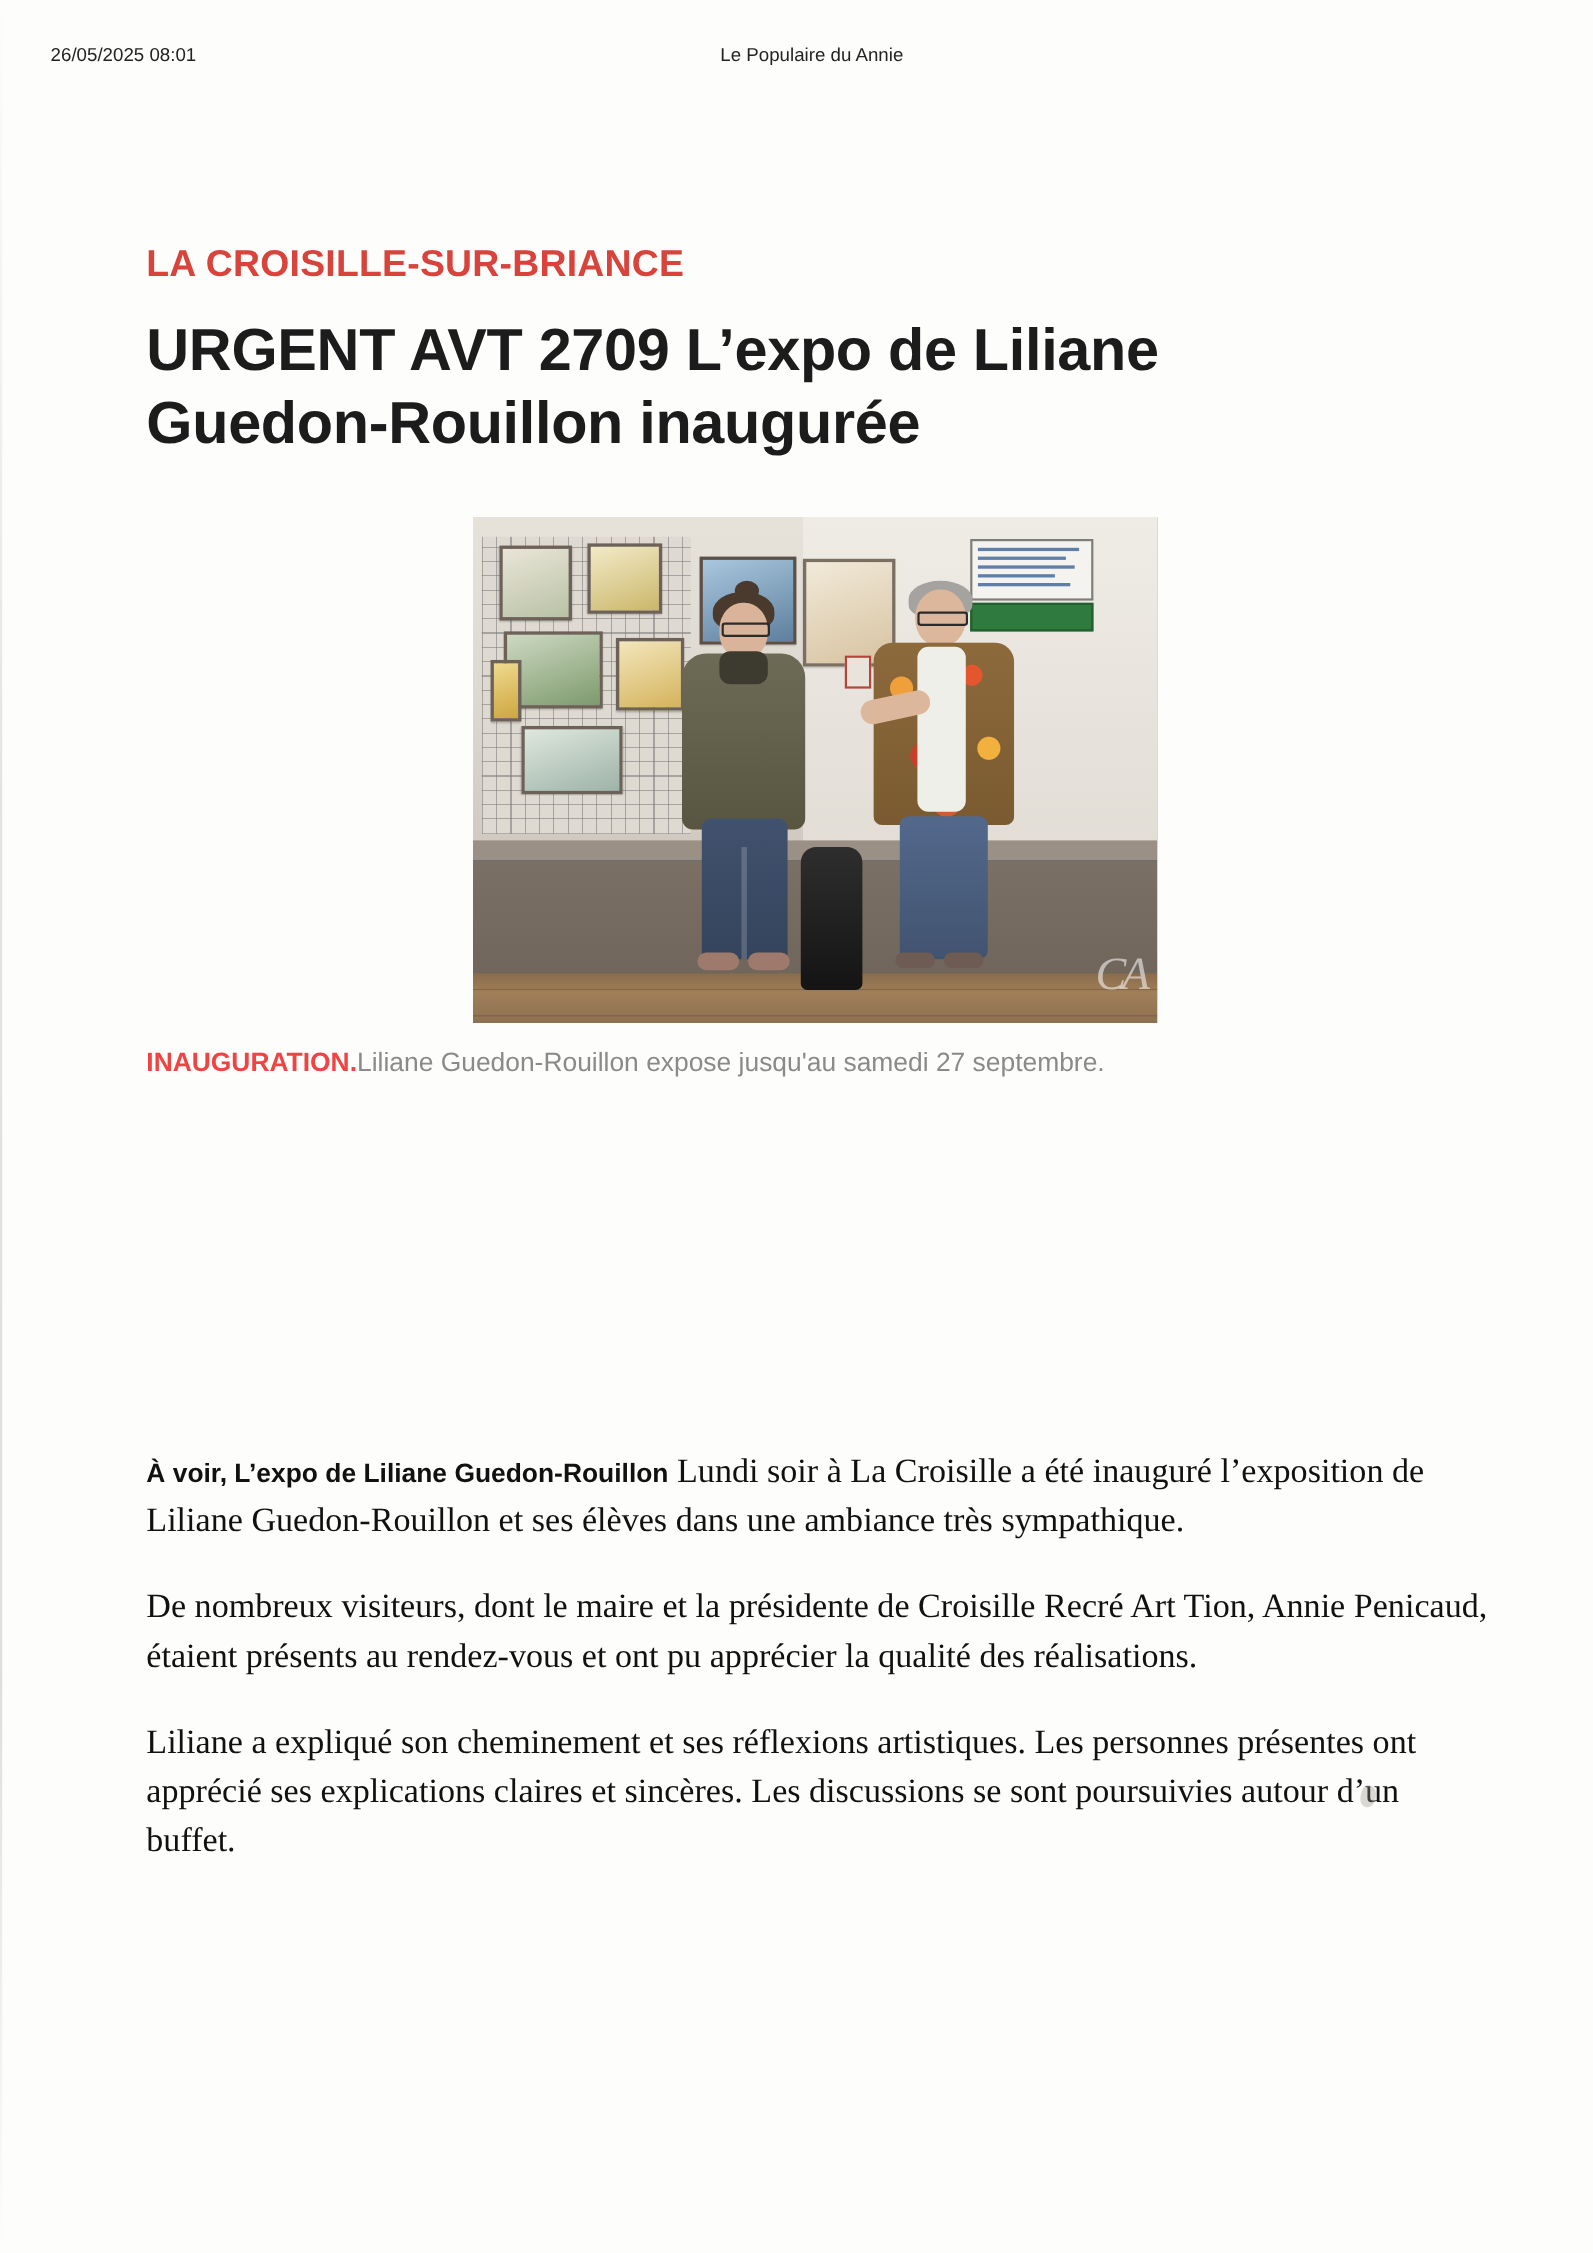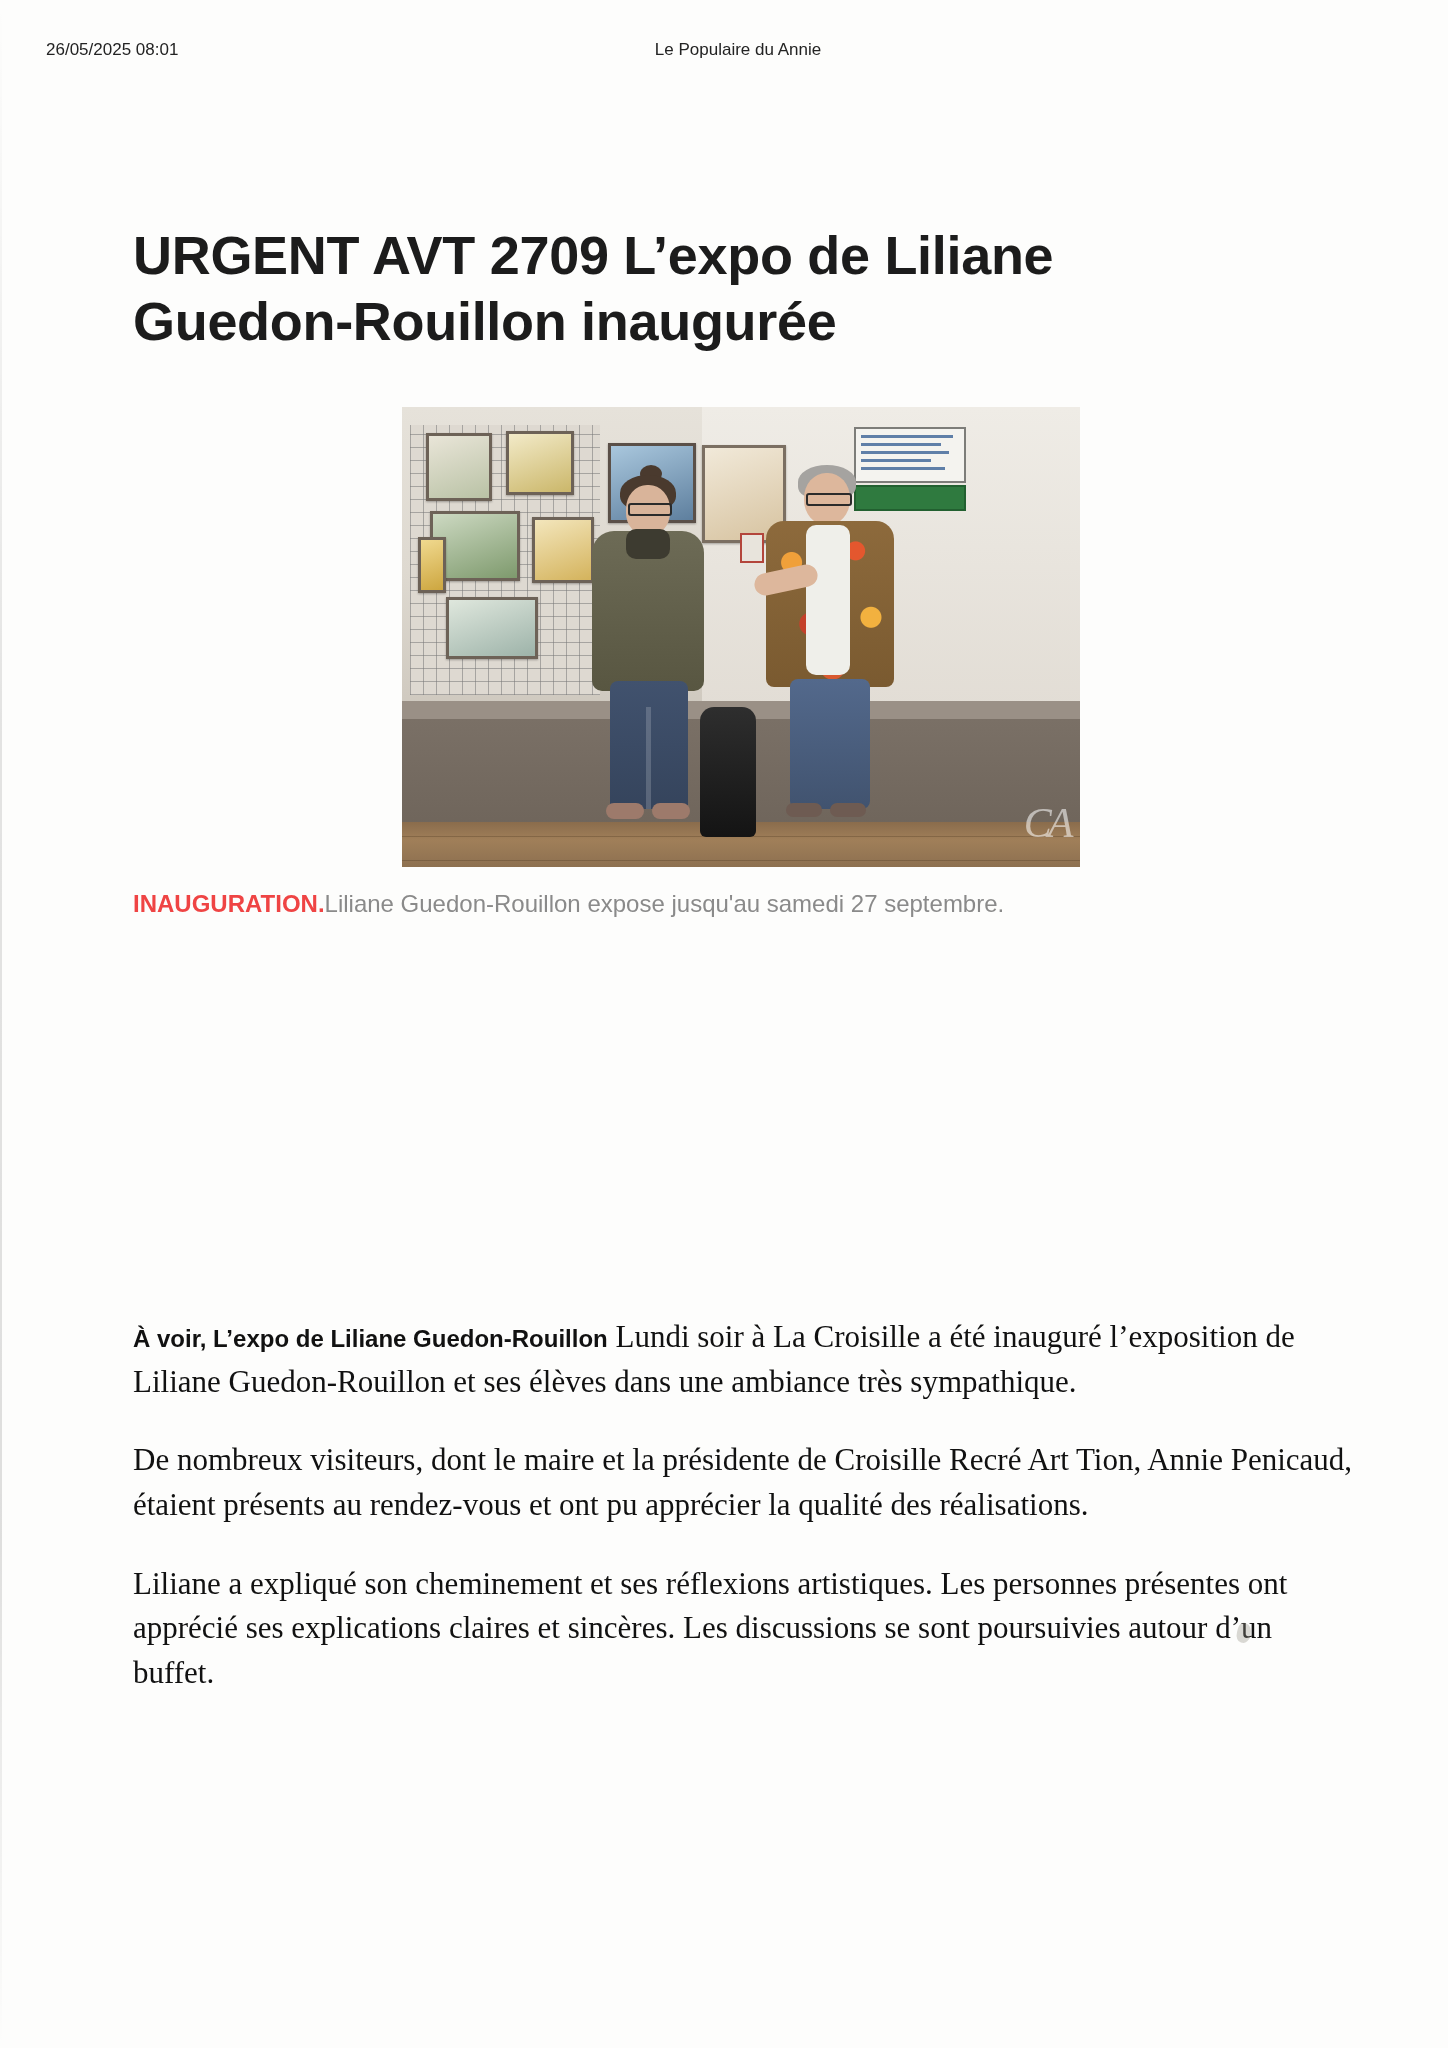--- a/index.html
+++ b/index.html
@@ -70,21 +70,21 @@
   
   .figure {
     position: absolute;
     left: 0;
     top: 0;
     width: 1215px;
   }
   .photo-wrap {
     position: relative;
     margin: 0 auto;
-    width: 678px;
+    width: 622px;
     height: 460px;
     overflow: hidden;
     background: #0369a1;
   }
   .photo {
     position: absolute;
     inset: 0;
   }
   
   .wall {
@@ -268,20 +268,21 @@
 
 <div class="page">
   <div class="edge-line"></div>
 
   <div class="print-header">
     <span class="print-date">26/05/2025 08:01</span>
     <span class="print-source">Le Populaire du Annie</span>
   </div>
 
   <div class="article">
+    <div class="kicker">LA CROISILLE-SUR-BRIANCE</div>
     <h1 class="headline">URGENT AVT 2709 L’expo de Liliane Guedon-Rouillon inaugurée</h1>
 
     <div class="figure" style="position:relative; margin-top:52px;">
       <div class="photo-wrap">
         <div class="photo">
           <div class="wall"></div>
           <div class="wall-right"></div>
 
           <div class="grid-panel">
             <div class="art a1"></div>

